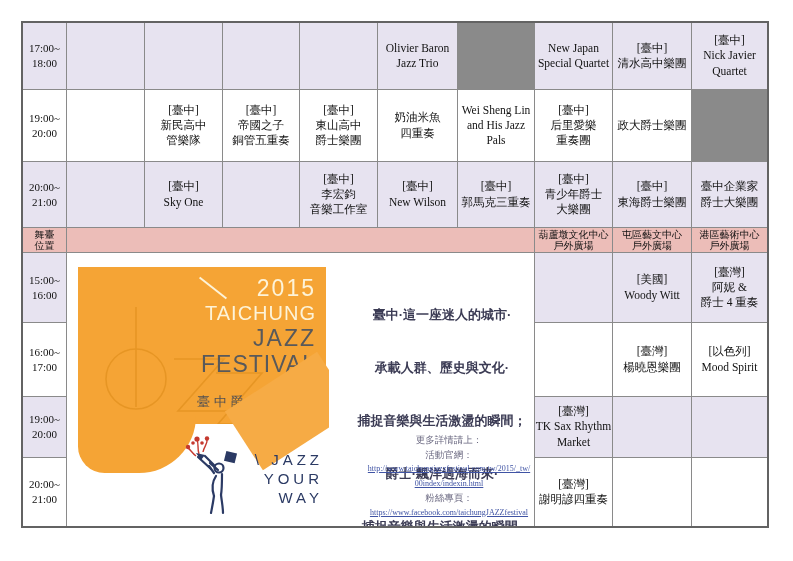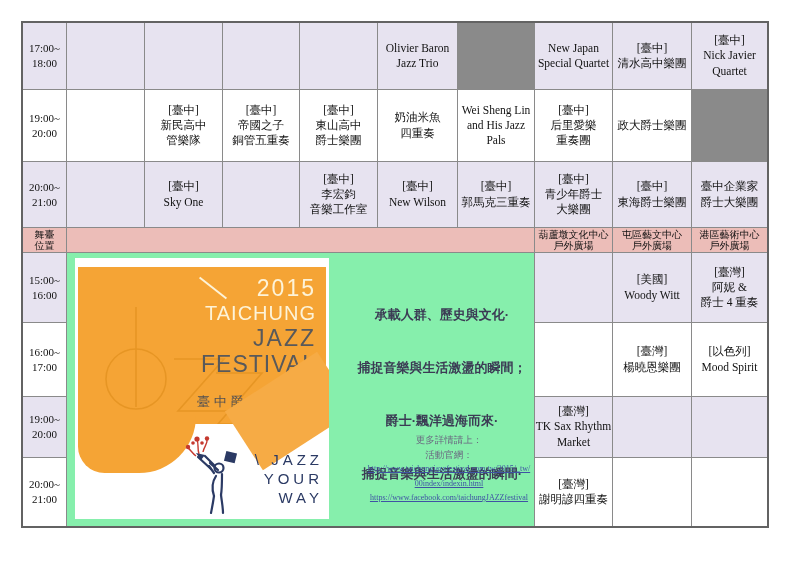--- a/index.html
+++ b/index.html
@@ -21,21 +21,21 @@
     font-size:11.5px; line-height:1.32; color:#111;
     overflow:hidden;
   }
   .lav { background:#e7e3f0; }
   .wht { background:#ffffff; }
   .pnk { background:#ecbdb8; }
   .stage { font-size:10px; line-height:1.12; }
   .timecell { font-size:11px; }
 
   
-  #bigcell { position:relative; background:#86efac; overflow:hidden; }
+  #bigcell { position:relative; background:#ffffff; overflow:hidden; }
 
   #poster {
     position:absolute; left:8px; top:5px; width:254px; height:261px;
     background:#ffffff; overflow:hidden;
     font-family:"Liberation Sans", sans-serif;
   }
   #orange {
     position:absolute; left:3px; right:3px; top:9px; height:157px;
     background:#f5a435; overflow:hidden;
   }
@@ -203,32 +203,34 @@
           <rect x="40" y="16" width="11" height="10" fill="#2b3a64" transform="rotate(14 45 21)"></rect>
           <path d="M16 24 L11 17 L20 19 Z" fill="#2b3a64"></path>
         </svg>
 
         <div id="slogan">\ JAZZ
 YOUR
 WAY</div>
       </div>
 
       <div id="intro">
+        <div>臺中·這一座迷人的城市·</div>
         <div>承載人群、歷史與文化·</div>
         <div>捕捉音樂與生活激盪的瞬間；</div>
         <div>爵士·飄洋過海而來·</div>
         <div>捕捉音樂與生活激盪的瞬間·</div>
         
       </div>
 
       <div id="links">
         <div>更多詳情請上：</div>
         <div>活動官網：</div>
         <span class="link">http://www.taichungjazzfestival.com.tw/2015/_tw/</span>
         <span class="link">00index/indexin.html</span>
+        <div>粉絲專頁：</div>
         <span class="link">https://www.facebook.com/taichungJAZZfestival</span>
       </div>
     </div>
 
     <div class="cell lav timecell" style="grid-area:5/1">15:00~
 16:00</div>
     <div class="cell lav" style="grid-area:5/8"></div>
     <div class="cell lav" style="grid-area:5/9">[美國]
 Woody Witt</div>
     <div class="cell lav" style="grid-area:5/10">[臺灣]

